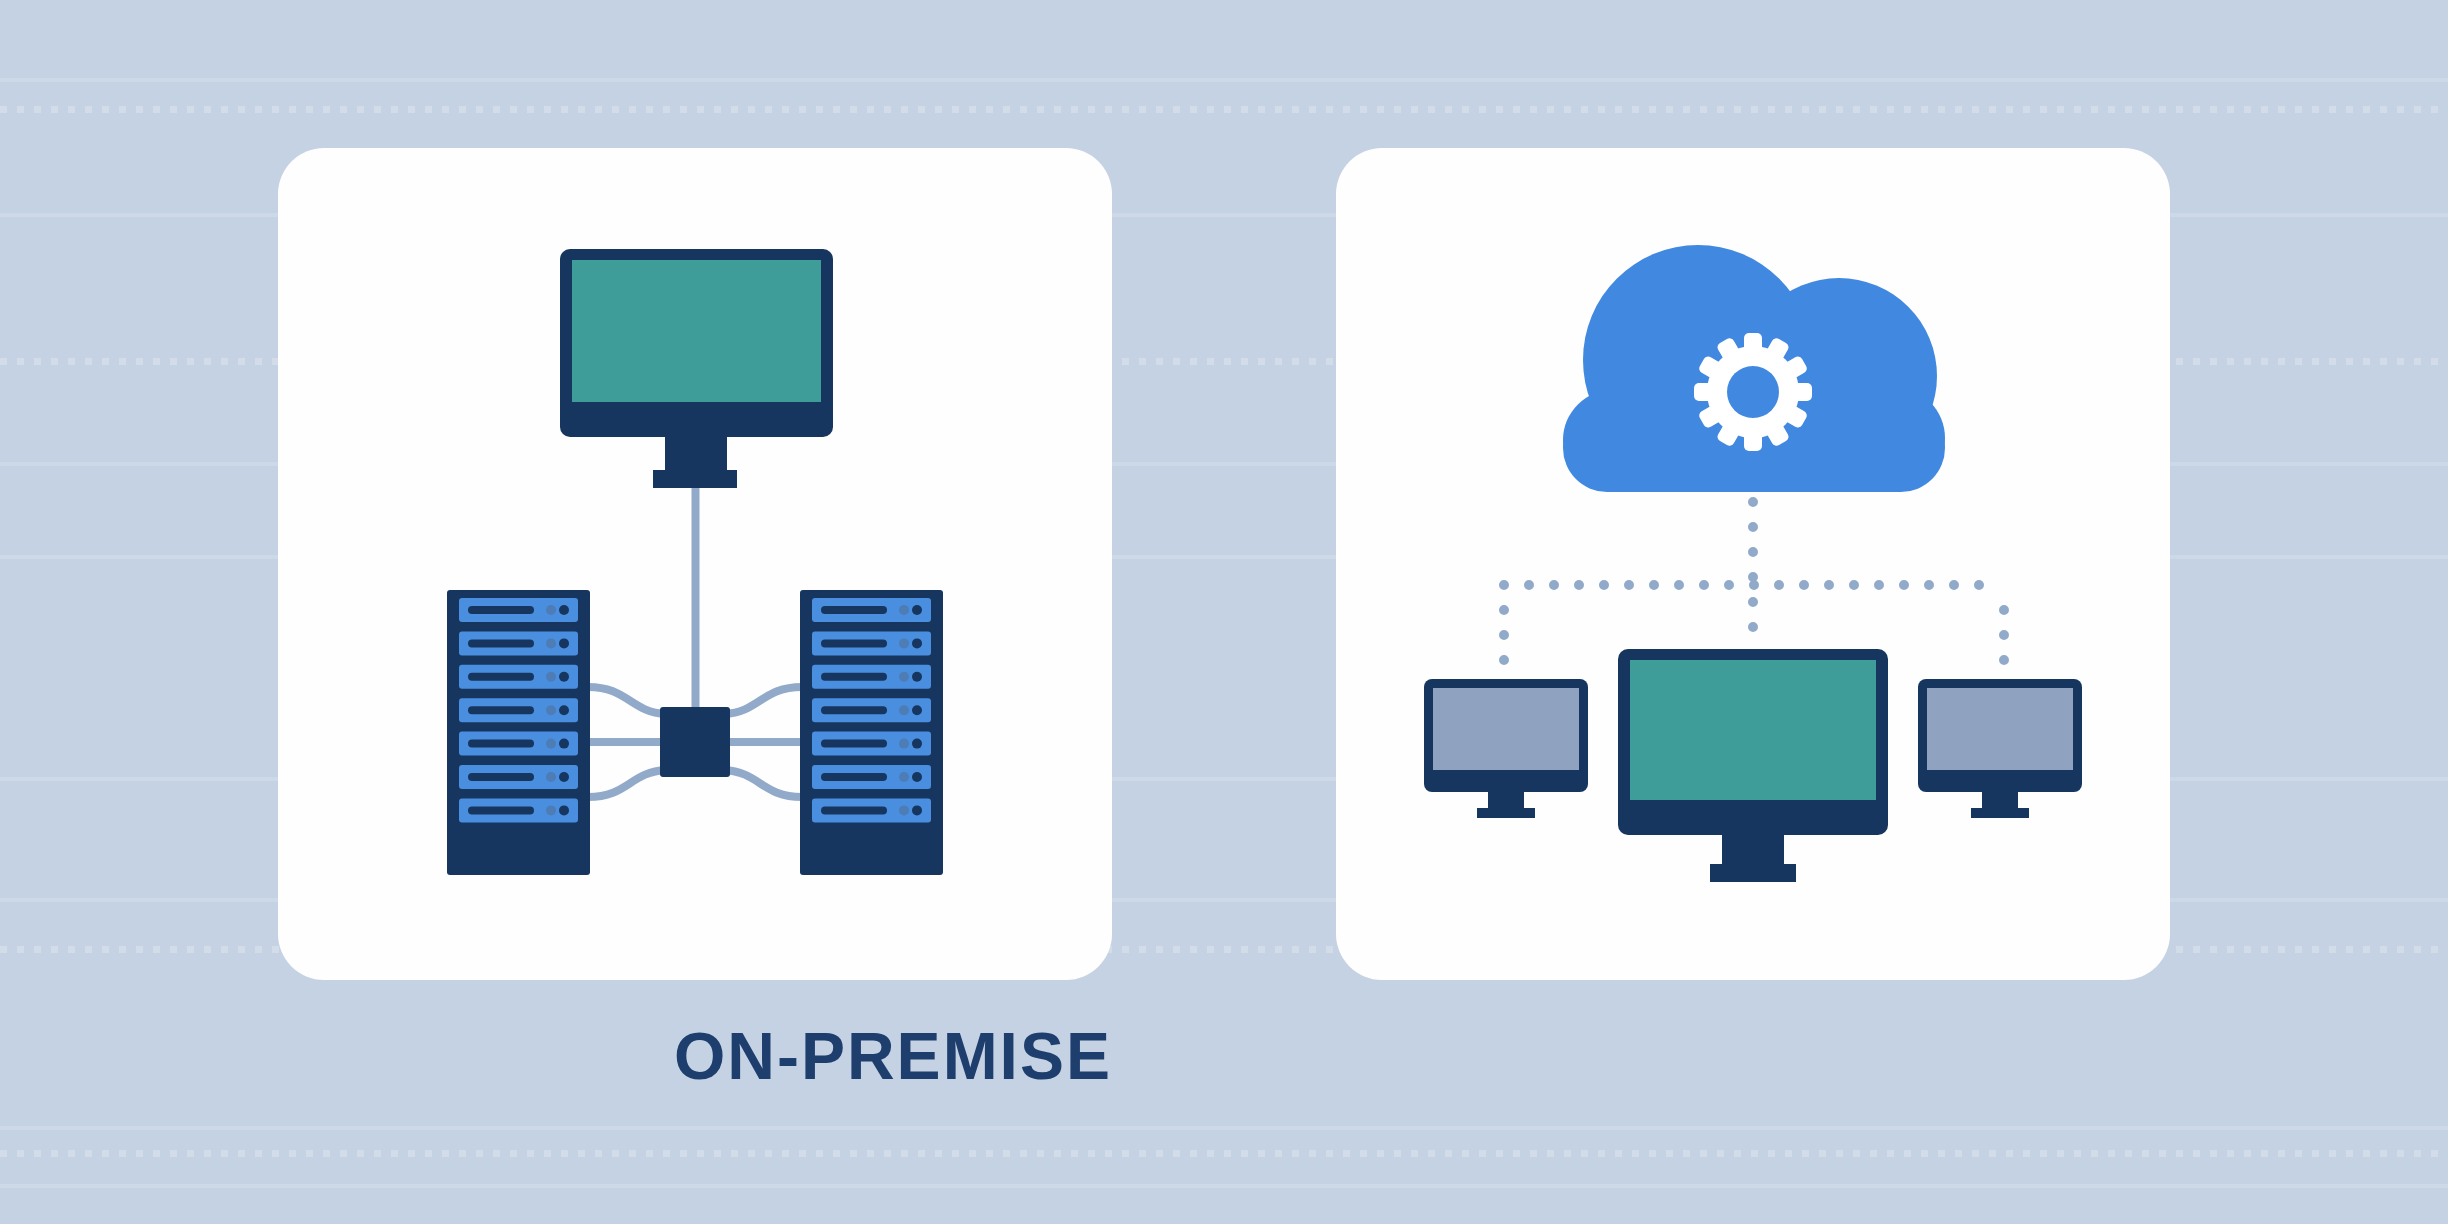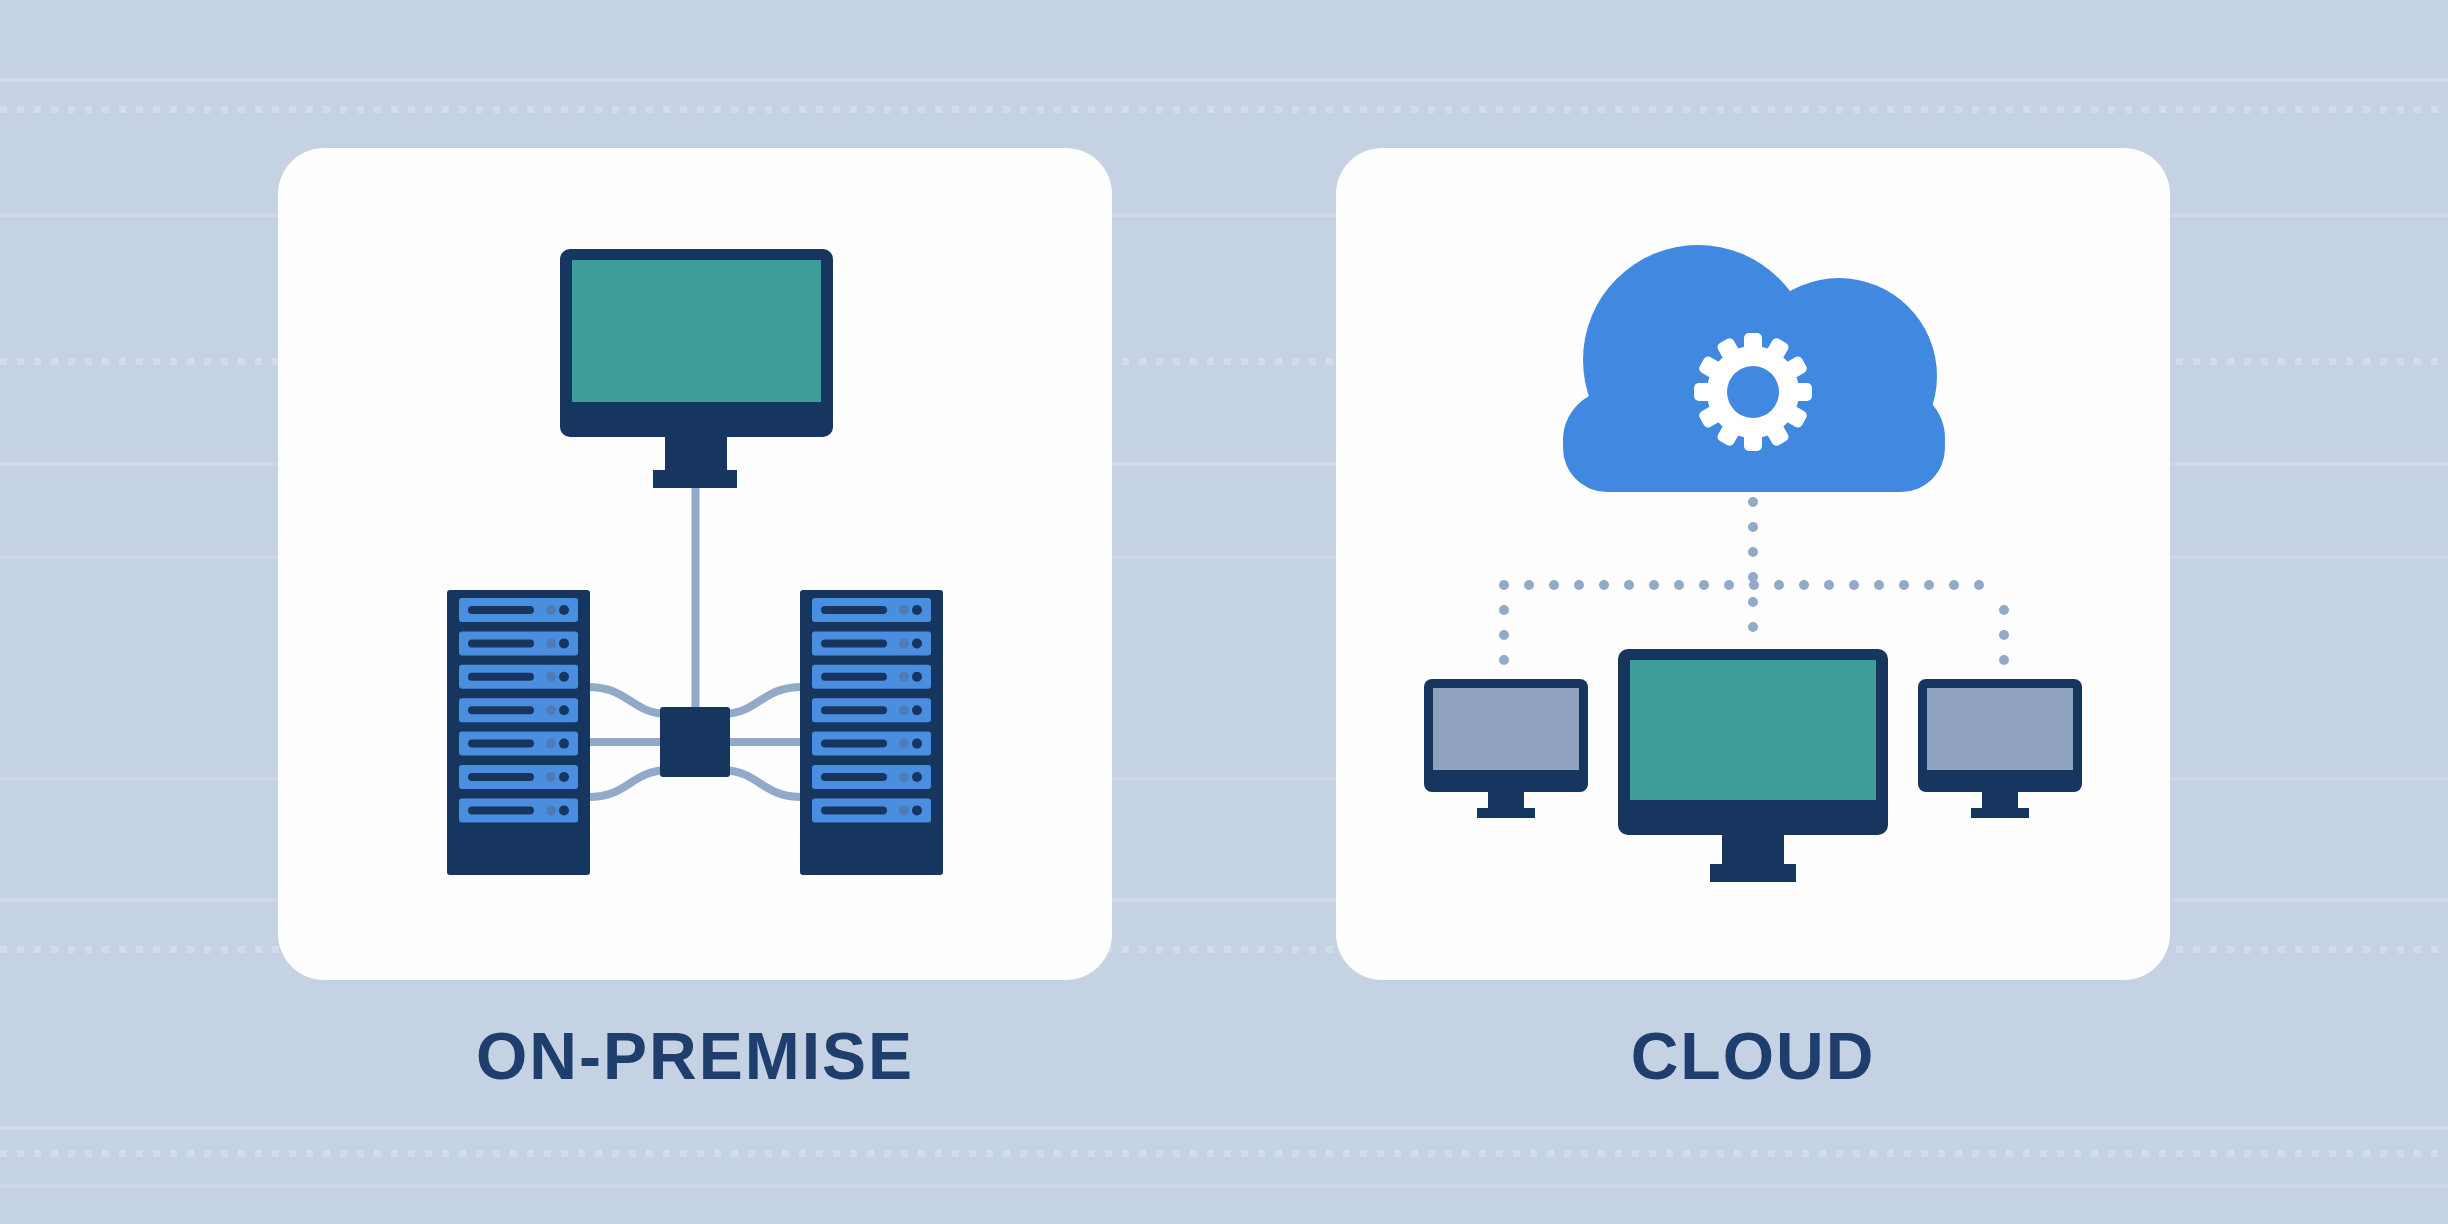--- a/index.html
+++ b/index.html
@@ -33,21 +33,21 @@
   .card svg{position:absolute;left:0;top:0;width:834px;height:832px;}
 
   
   .card-label{
     position:absolute;top:1016px;width:834px;height:80px;
     line-height:80px;text-align:center;
     font-size:66px;font-weight:700;letter-spacing:2px;
     color:var(--label_text,#1e3e6e);
     user-select:none;
   }
-  #label-onprem{left:278px;}
+  #label-onprem{left:278px;text-align:right;}
   #label-cloud{left:1336px;}
 
   
   .f-navy{fill:var(--navy,#16365f);}
   .f-teal{fill:var(--teal,#3f9d99);}
   .f-srv{fill:var(--server_blue,#4a8ee0);}
   .f-led{fill:var(--led_blue,#4e7cb4);}
   .f-side{fill:var(--side_screen,#8fa3c1);}
   .f-cloud{fill:var(--cloud_blue,#4189e0);}
   .f-gear{fill:var(--gear_white,#ffffff);}
@@ -217,14 +217,13 @@
       <g>
         <rect class="f-navy" x="582" y="531" width="164" height="113" rx="8"></rect>
         <rect class="f-side" x="591" y="540" width="146" height="82"></rect>
         <rect class="f-navy" x="646" y="644" width="36" height="20"></rect>
         <rect class="f-navy" x="635" y="660" width="58" height="10"></rect>
       </g>
     </svg>
   </div>
 
   <div class="card-label" id="label-onprem">ON-PREMISE</div>
-  <div class="card-label" id="label-cloud">CLOUD</div>
 </div>
 
 </body></html>

